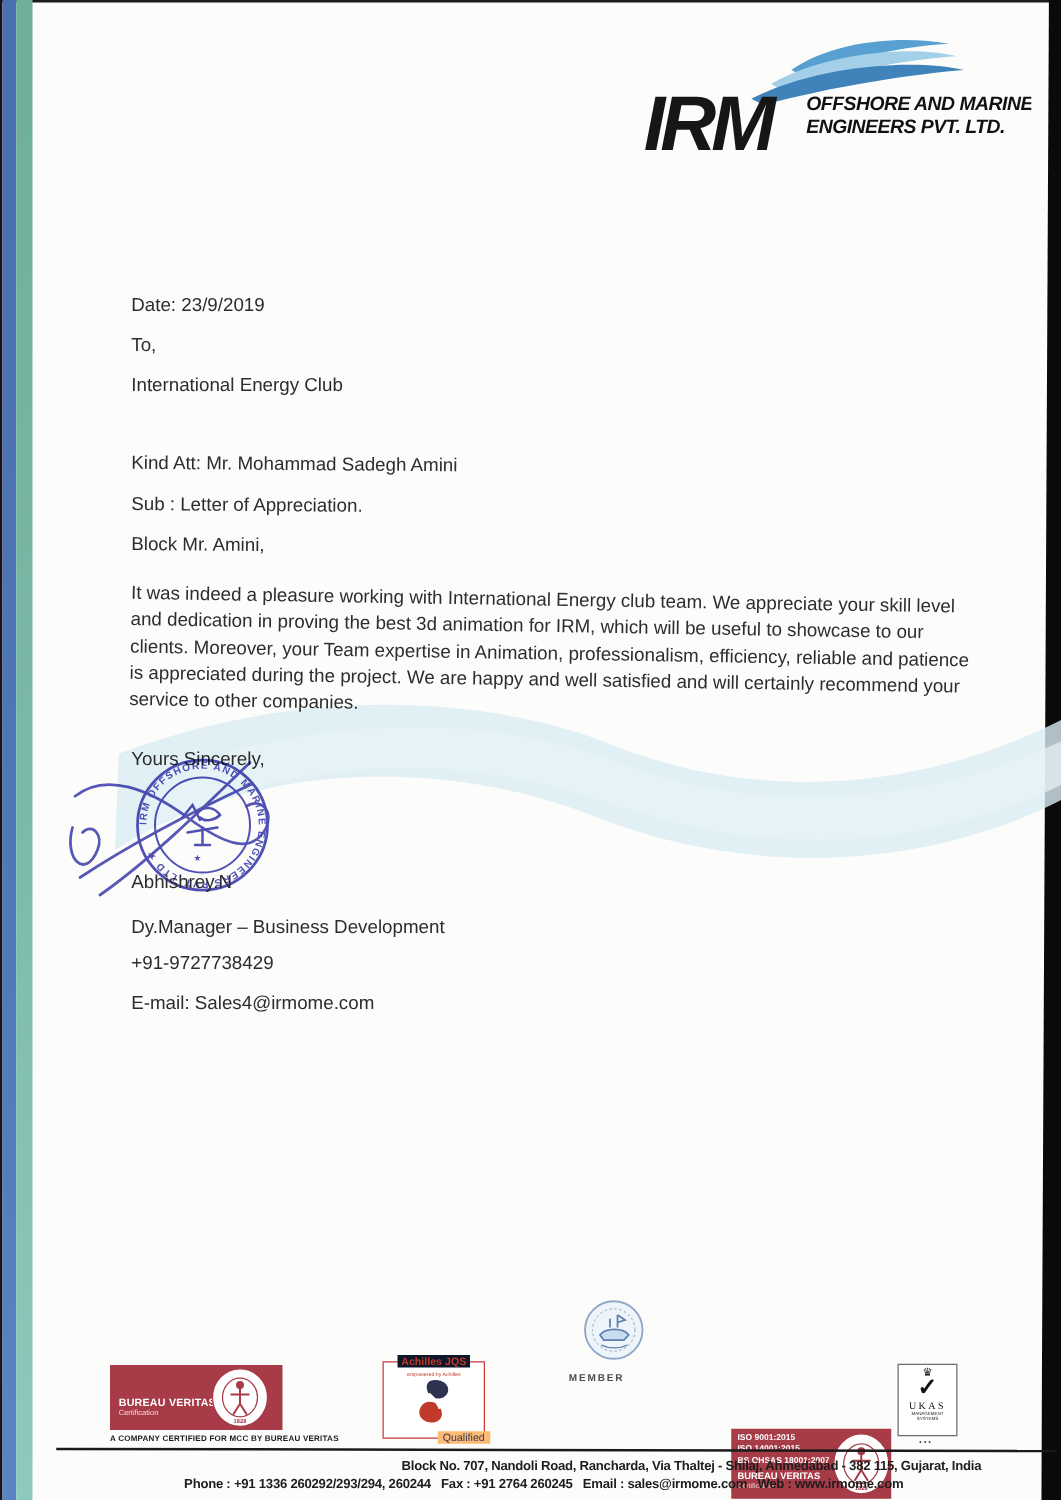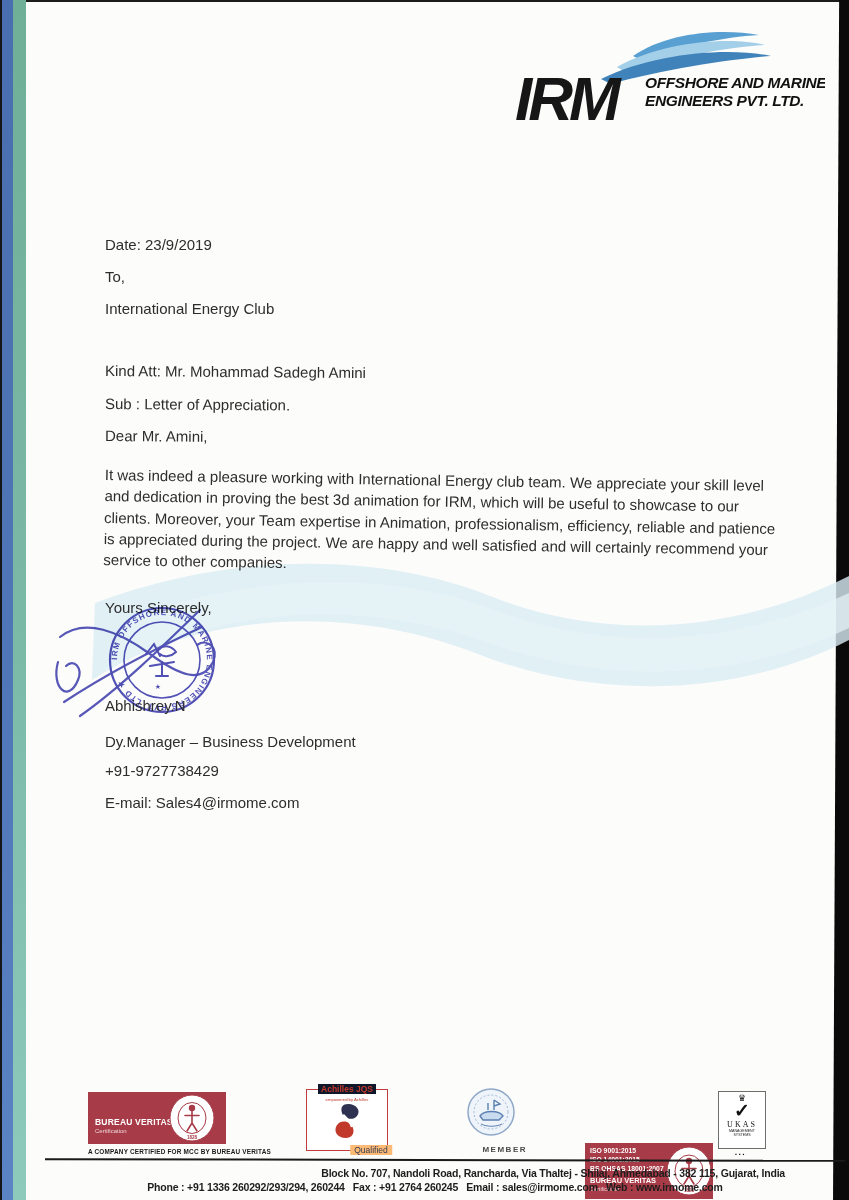--- a/index.html
+++ b/index.html
@@ -40,21 +40,21 @@
   .bv-emblem{position:absolute;}
   .bv-caption{position:absolute;left:88px;top:1148px;font-size:6.4px;font-weight:700;
     color:#1a1a1a;letter-spacing:.2px;white-space:nowrap;}
   .achilles{left:306px;top:1089px;width:80px;height:60px;border:1.5px solid #c23b3f;background:#fff;}
   .ach-title{position:absolute;top:-6px;left:50%;transform:translateX(-50%);background:#0f172a;
     padding:0 3px;color:#c0392b;font-weight:700;font-size:8.5px;white-space:nowrap;}
   .ach-sub{position:absolute;top:7px;width:100%;text-align:center;font-size:4.2px;color:#c0392b;}
   .ach-swirl{position:absolute;top:13px;left:50%;transform:translateX(-50%);}
   .ach-qual{position:absolute;bottom:-5px;left:50%;transform:translateX(-50%);background:#fdba74;
     padding:0 4px;font-size:8.5px;font-weight:400;color:#333a56;white-space:nowrap;margin-left:24px;}
-  .pianc{left:455px;top:1087px;width:72px;text-align:right;}
+  .pianc{left:455px;top:1039px;width:72px;text-align:left;}
   .pianc-member{font-size:8px;font-weight:700;color:#4a4a4a;letter-spacing:1.5px;margin-top:2px;}
   .isobox{left:585px;top:1091px;width:128px;height:56px;}
   .iso-line{position:absolute;left:5px;font-size:6.8px;font-weight:700;color:#ffffff;white-space:nowrap;}
   .iso-bv{position:absolute;left:5px;top:33px;font-size:7.5px;font-weight:700;color:#fff;}
   .iso-cert{position:absolute;left:5px;top:43px;font-size:5.5px;color:#f0d6da;}
   .ukas{left:718px;top:1091px;width:46px;height:56px;border:1px solid #6e6e6e;background:#fff;text-align:center;}
   .ukas-crown{font-size:9px;line-height:10px;color:#111;margin-top:1px;}
   .ukas-check{font-size:19px;line-height:16px;font-weight:700;color:#111;}
   .ukas-name{font-family:"Liberation Serif",serif;font-size:8px;letter-spacing:2px;color:#111;margin-top:1px;}
   .ukas-sub{font-size:3.6px;color:#222;line-height:4px;}
@@ -92,21 +92,21 @@
     <text x="0" y="90" font-size="62" font-weight="bold" font-style="italic" letter-spacing="-4" fill="#161616">IRM</text>
     <text x="130" y="58" font-size="15.5" font-weight="bold" font-style="italic" letter-spacing="-0.4" fill="#111">OFFSHORE AND MARINE</text>
     <text x="130" y="76" font-size="15.5" font-weight="bold" font-style="italic" letter-spacing="-0.4" fill="#111">ENGINEERS PVT. LTD.</text>
   </svg>
 
   <div class="ltr" style="top:236px">Date: 23/9/2019</div>
   <div class="ltr" style="top:268px">To,</div>
   <div class="ltr" style="top:300px">International Energy Club</div>
   <div class="ltr tilt-small" style="top:362px">Kind Att: Mr. Mohammad Sadegh Amini</div>
   <div class="ltr tilt-small" style="top:395px">Sub : Letter of Appreciation.</div>
-  <div class="ltr tilt-small" style="top:427px">Dear Mr. Amini,</div>
+  <div class="ltr tilt-small" style="top:427px">Block Mr. Amini,</div>
   <div class="body-par">It was indeed a pleasure working with International Energy club team. We appreciate your skill level and dedication in proving the best 3d animation for IRM, which will be useful to showcase to our clients. Moreover, your Team expertise in Animation, professionalism, efficiency, reliable and patience is appreciated during the project. We are happy and well satisfied and will certainly recommend your service to other companies.</div>
   <div class="ltr" style="top:599px">Yours Sincerely,</div>
 
   <svg class="stamp" viewBox="0 0 230 140">
     <g stroke="#4343b2" fill="none">
       <circle cx="112" cy="68" r="52" stroke-width="2.2"></circle>
       <circle cx="112" cy="68" r="38" stroke-width="1.6"></circle>
     </g>
     <defs>
       <path id="stampTextPath" d="M 67,68 A 45,45 0 1 1 157,68 A 45,45 0 1 1 67,68"></path>

